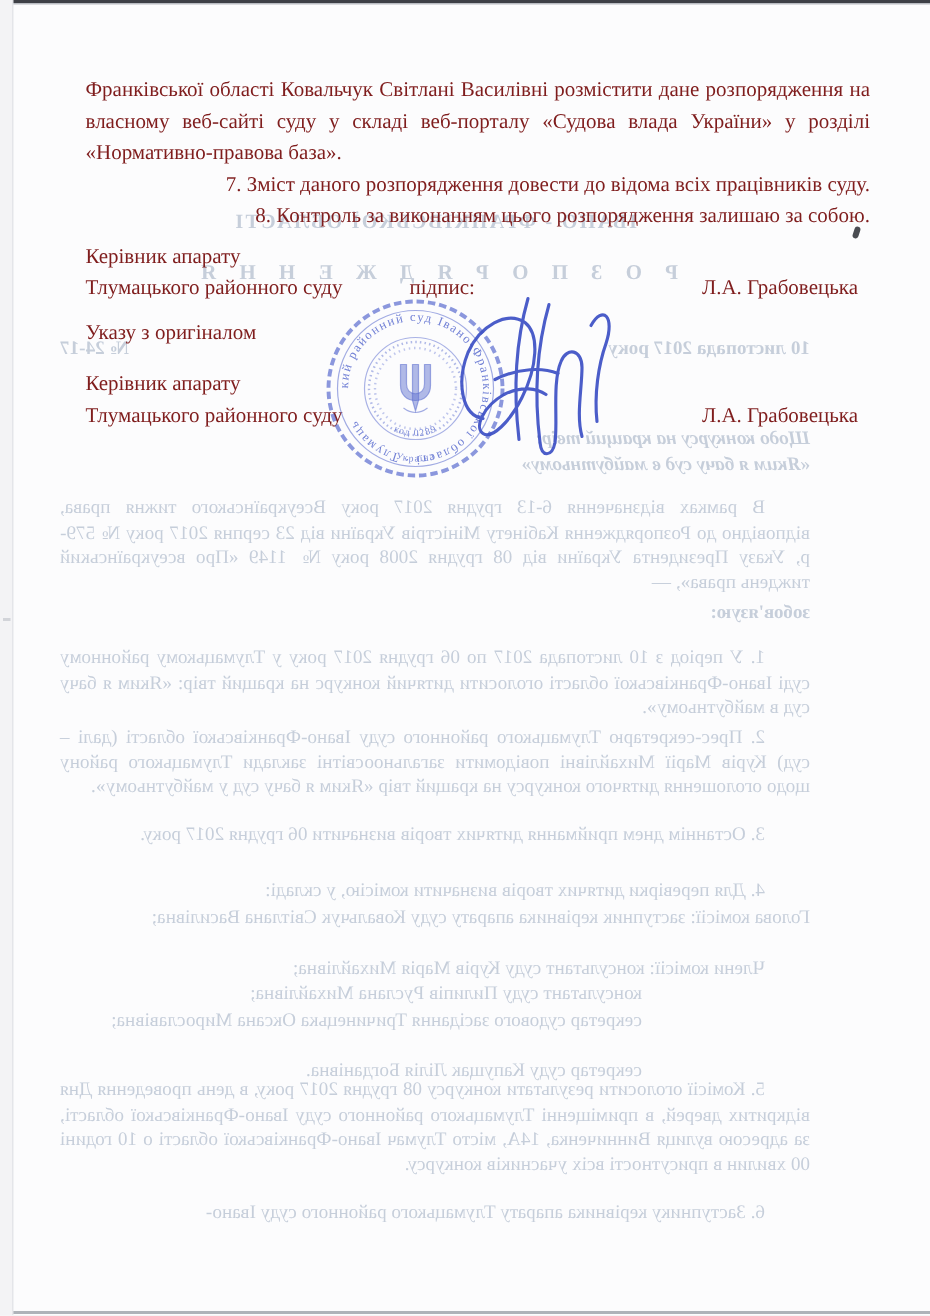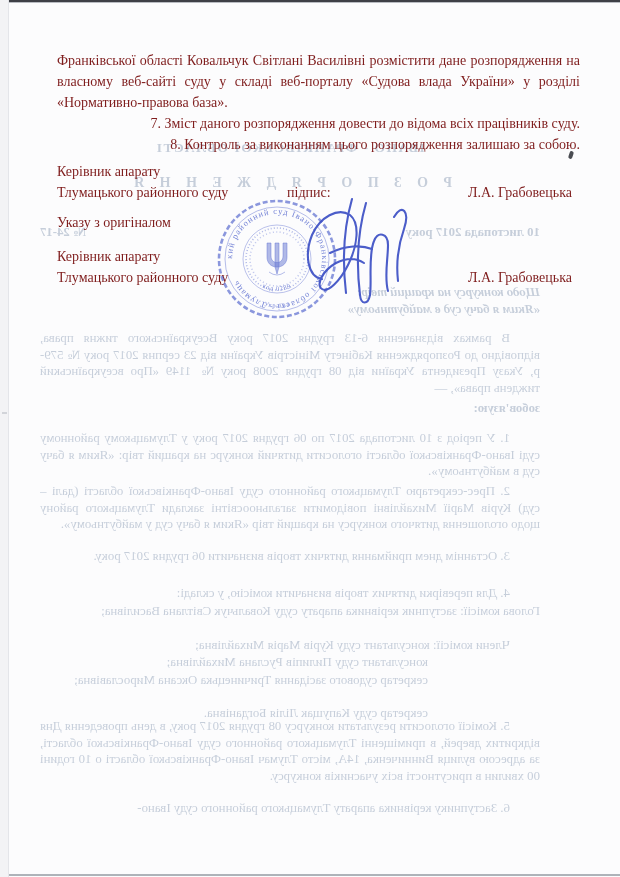--- a/index.html
+++ b/index.html
@@ -42,21 +42,21 @@
 
   
   .ink{position:absolute;color:#7f1d1d;font-size:14px;line-height:21px;}
   .para{left:57px;top:50px;width:523px;text-align:justify;}
   .numbered{left:57px;width:523px;text-indent:44px;text-align:right;}
   .i7{top:113px;}
   .i8{top:134px;}
   .bold{font-weight:normal;}
   .role1a{left:57px;top:161px;}
   .sigrow1{left:57px;top:182px;width:515px;height:21px;}
-  .sigrow1 .lbl{position:absolute;left:230px;top:0;}
+  .sigrow1 .lbl{position:absolute;left:216px;top:0;}
   .sigrow1 .nm{position:absolute;right:0;top:0;}
   .cert{left:57px;top:212px;}
   .role1b{left:57px;top:246px;}
   .sigrow2{left:57px;top:267px;width:515px;height:21px;}
   .sigrow2 .nm{position:absolute;right:0;top:0;}
 
   .stamp{position:absolute;left:207px;top:196px;opacity:.88;}
   .handsig{position:absolute;left:300px;top:193px;}
 </style>
 </head>

